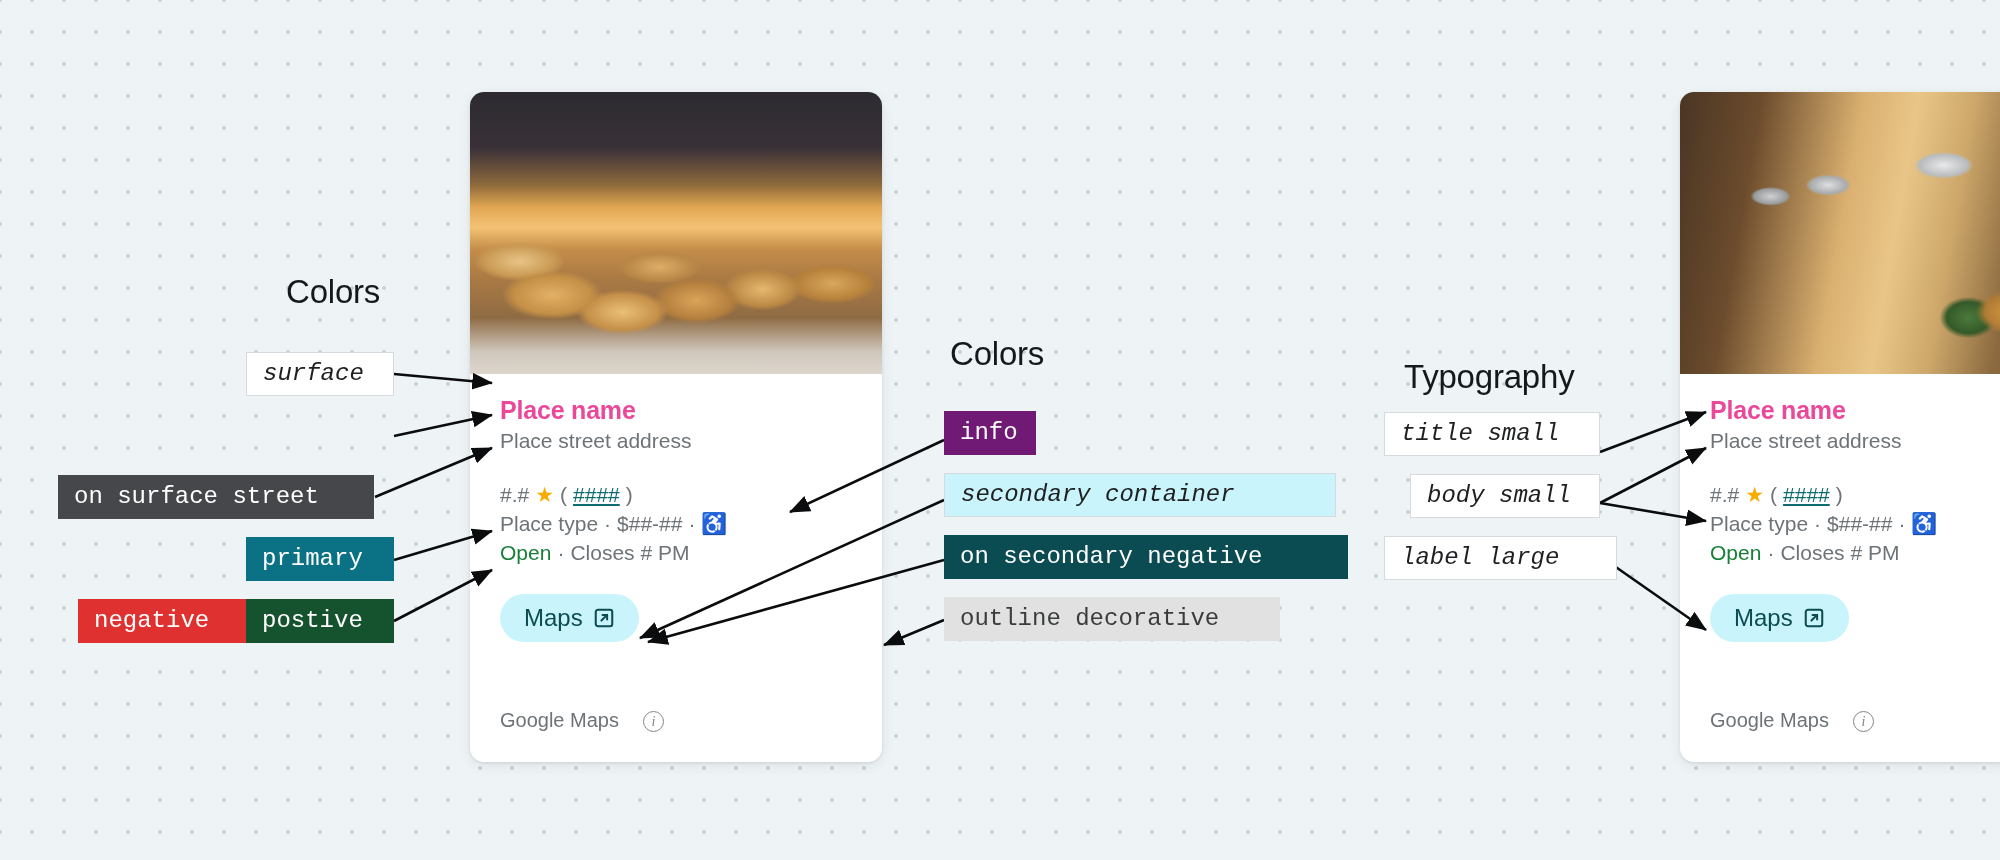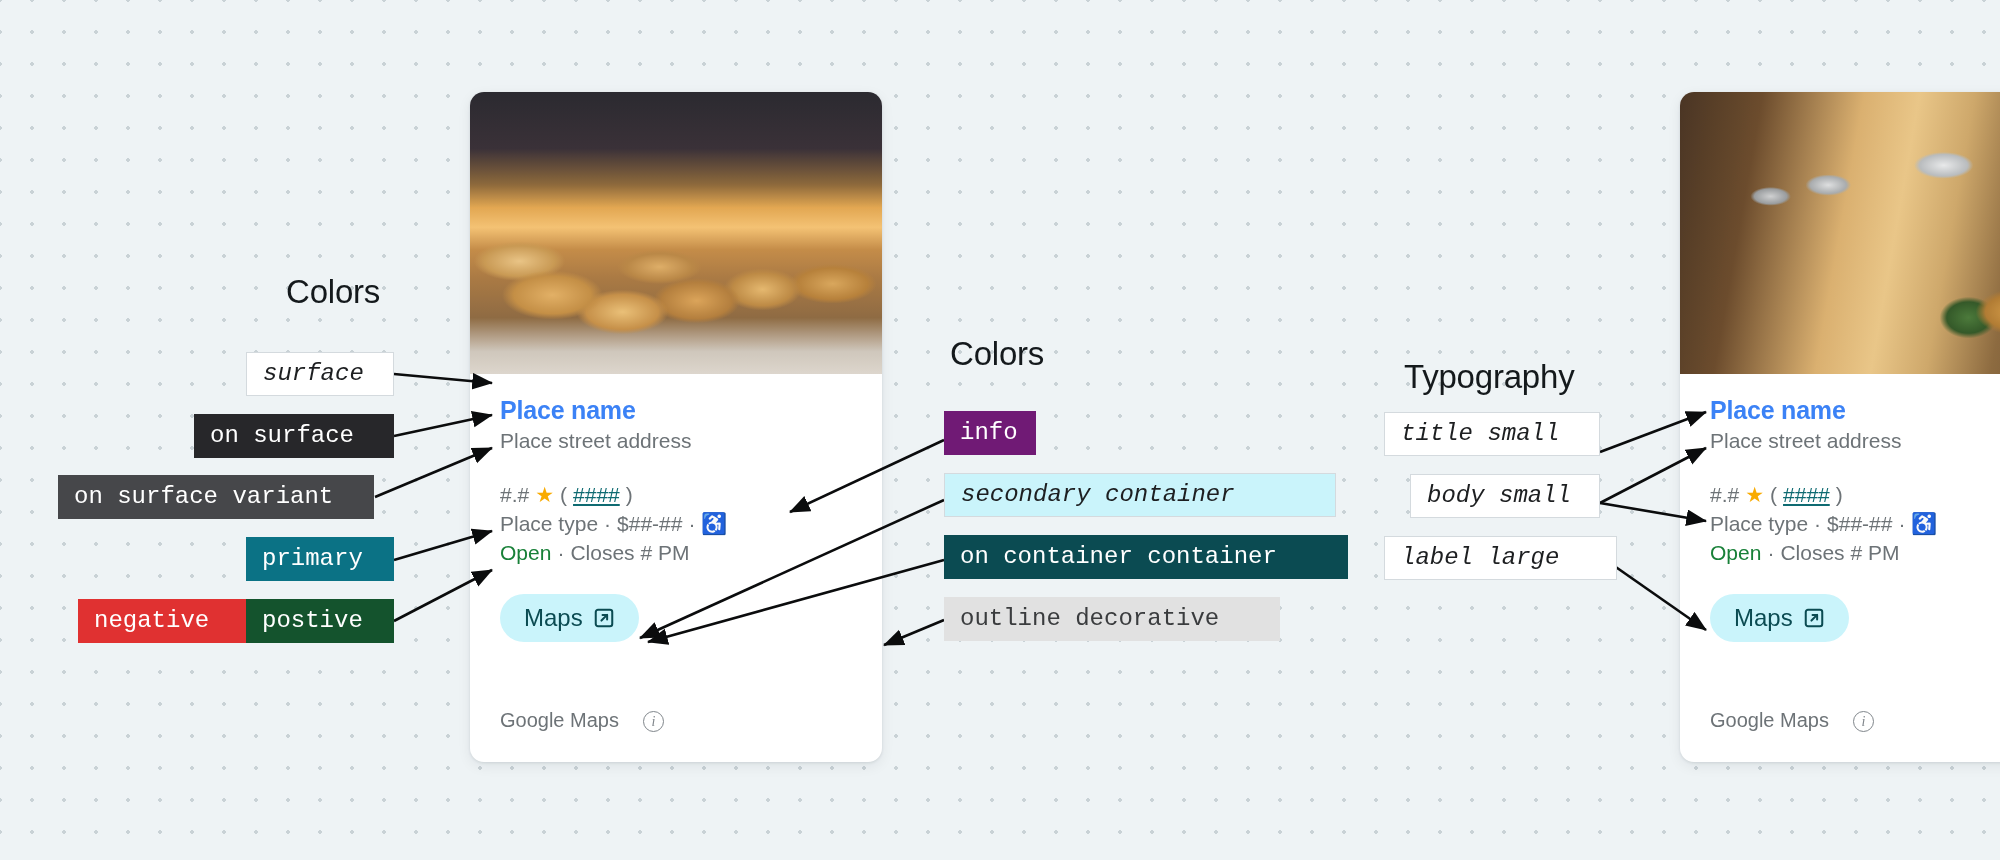--- a/index.html
+++ b/index.html
@@ -64,21 +64,21 @@
     overflow: hidden;
     z-index: 4;
   }
   #card-left  { left: 470px; top: 92px; width: 412px; height: 670px; }
   #card-right { left: 1680px; top: 92px; width: 412px; height: 670px; }
 
   .card-photo { width: 100%; height: 282px; position: relative; overflow: hidden; }
   .card-body { padding: 22px 30px 0 30px; }
 
   .place-name {
-    font-size: 25px; font-weight: 700; color: #3b82f6;
+    font-size: 25px; font-weight: 700; color: #ec4899;
     letter-spacing: -0.2px; white-space: nowrap;
   }
   .place-address {
     font-size: 21px; color: #6d7377; margin-top: 4px; white-space: nowrap;
   }
   .meta-block { margin-top: 28px; }
   .meta-row {
     font-size: 21px; color: #6d7377; white-space: nowrap;
     display: flex; align-items: center; gap: 6px; line-height: 1.38;
   }
@@ -176,44 +176,41 @@
     </g>
   </svg>
 
   <div class="heading" id="heading-colors-left">Colors</div>
   <div class="heading" id="heading-colors-mid">Colors</div>
   <div class="heading" id="heading-typography">Typography</div>
 
   <div class="chip bordered" id="chip-surface" style="left:246px; top:352px; width:148px; background:#ffffff; color:#1d1f21;">
     <span>surface</span>
   </div>
-  <div class="chip" id="chip-on-surface" style="left:194px; top:414px; width:200px; background:#27272a; color:#ffffff;">
-    <span>on surface</span>
-  </div>
   <div class="chip" id="chip-on-surface-variant" style="left:58px; top:475px; width:316px; background:#46474a; color:#ffffff;">
-    <span>on surface variant</span>
+    <span>on surface street</span>
   </div>
   <div class="chip" id="chip-primary" style="left:246px; top:537px; width:148px; background:#0b7285; color:#ffffff;">
     <span>primary</span>
   </div>
   <div class="chip" id="chip-negative" style="left:78px; top:599px; width:168px; background:#e03131; color:#ffffff;">
     <span>negative</span>
   </div>
   <div class="chip" id="chip-positive" style="left:246px; top:599px; width:148px; background:#14532d; color:#ffffff;">
     <span>postive</span>
   </div>
 
   <div class="chip" id="chip-info" style="left:944px; top:411px; width:92px; background:#701a75; color:#ffffff;">
     <span>info</span>
   </div>
   <div class="chip bordered" id="chip-secondary-container" style="left:944px; top:473px; width:392px; background:#caf4fb; color:#1d1f21;">
     <span>secondary container</span>
   </div>
   <div class="chip" id="chip-on-secondary-container" style="left:944px; top:535px; width:404px; background:#0b4b52; color:#ffffff;">
-    <span>on container container</span>
+    <span>on secondary negative</span>
   </div>
   <div class="chip" id="chip-outline-decorative" style="left:944px; top:597px; width:336px; background:#e1e1e1; color:#3a3c3e;">
     <span>outline decorative</span>
   </div>
 
   <div class="chip bordered" id="chip-title-small" style="left:1384px; top:412px; width:216px; background:#ffffff; color:#1d1f21;">
     <span>title small</span>
   </div>
   <div class="chip bordered" id="chip-body-small" style="left:1410px; top:474px; width:190px; background:#ffffff; color:#1d1f21;">
     <span>body small</span>

